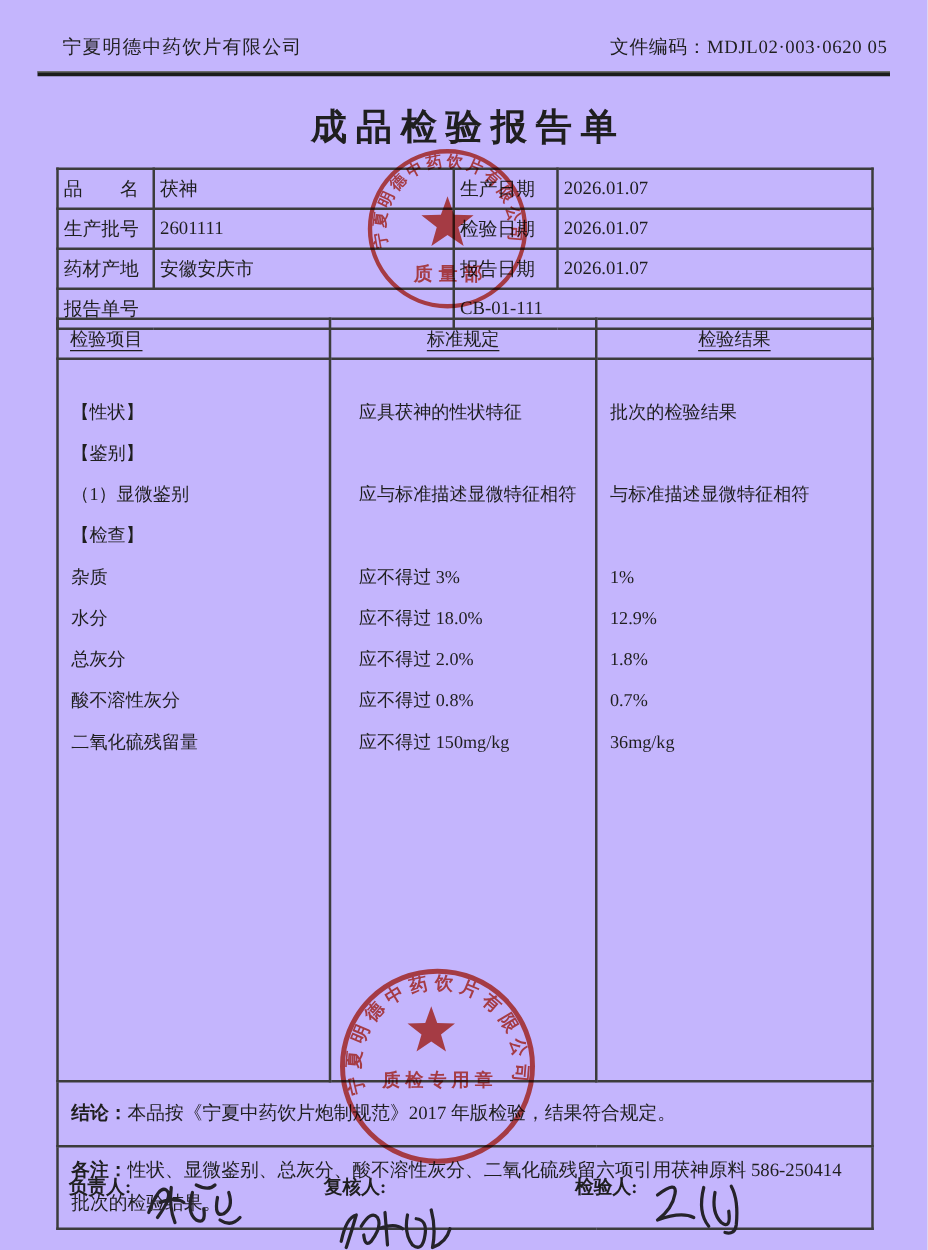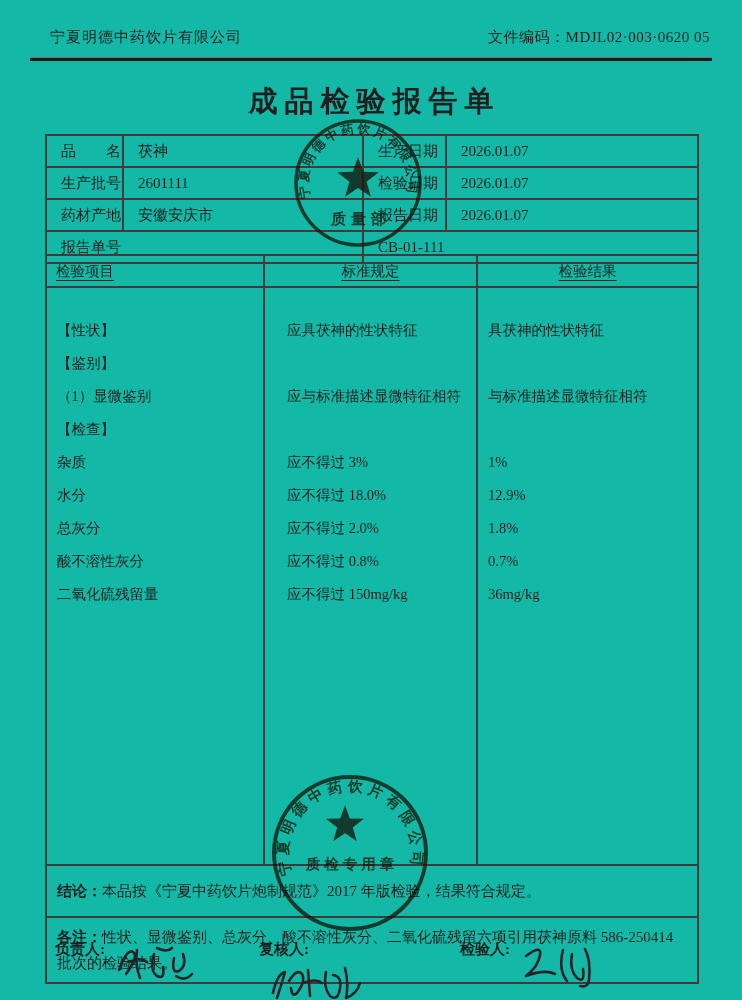--- a/index.html
+++ b/index.html
@@ -1,32 +1,32 @@
 <!DOCTYPE html>
 <html><head>
 <meta charset="utf-8">
 <style>
   html,body{margin:0;padding:0;background:#e8e8e8;}
   .page{
-    position:relative;width:742px;height:1000px;background:#14b8a6;
+    position:relative;width:742px;height:1000px;background:#c4b5fd;
     margin:0 auto;overflow:hidden;
     font-family:"Liberation Serif","DejaVu Serif",serif;
     color:#1f1f1f;
   }
   
   .lh-company{position:absolute;left:50px;top:28px;font-size:15px;letter-spacing:1px;}
   .lh-code{position:absolute;right:32px;top:28px;font-size:15px;letter-spacing:.5px;}
   .lh-rule{position:absolute;left:30px;top:57px;width:682px;height:3px;background:#1b1b1b;border-top:1px solid #777;}
   
   .doc-title{position:absolute;left:0;top:82px;width:742px;text-align:center;
     font-size:29px;font-weight:bold;letter-spacing:7px;text-indent:7px;}
   
   table{border-collapse:collapse;table-layout:fixed;}
   .info{position:absolute;left:45px;top:134px;width:652px;}
-  .info td{border:2px solid #3c3c3c;height:30px;padding:0 0 0 14px;font-size:15px;vertical-align:middle;}
+  .info td{border:2px solid #3c3c3c;height:30px;padding:0 0 0 4px;font-size:15px;vertical-align:middle;}
   .main{position:absolute;left:45px;top:254px;width:652px;}
   .main td{border:2px solid #3c3c3c;font-size:14.5px;vertical-align:top;}
   .hrow td{height:30px;vertical-align:middle;padding:0;}
   .hrow .c{text-align:center;}
   .hrow .l{padding-left:9px;}
   .und{text-decoration:underline;text-underline-offset:4px;}
   .bodyrow td{height:549px;padding-top:26px;border-radius:27px;}
   .bline{height:33px;line-height:33px;white-space:nowrap;}
   .col-item{padding-left:10px;}
   .col-std{padding-left:22px;}
@@ -121,21 +121,21 @@
         <div class="bline"></div>
         <div class="bline">应与标准描述显微特征相符</div>
         <div class="bline"></div>
         <div class="bline">应不得过 3%</div>
         <div class="bline">应不得过 18.0%</div>
         <div class="bline">应不得过 2.0%</div>
         <div class="bline">应不得过 0.8%</div>
         <div class="bline">应不得过 150mg/kg</div>
       </td>
       <td class="col-res">
-        <div class="bline">具茯神的性状特征</div>
+        <div class="bline">批次的检验结果</div>
         <div class="bline"></div>
         <div class="bline">与标准描述显微特征相符</div>
         <div class="bline"></div>
         <div class="bline">1%</div>
         <div class="bline">12.9%</div>
         <div class="bline">1.8%</div>
         <div class="bline">0.7%</div>
         <div class="bline">36mg/kg</div>
       </td>
     </tr>

